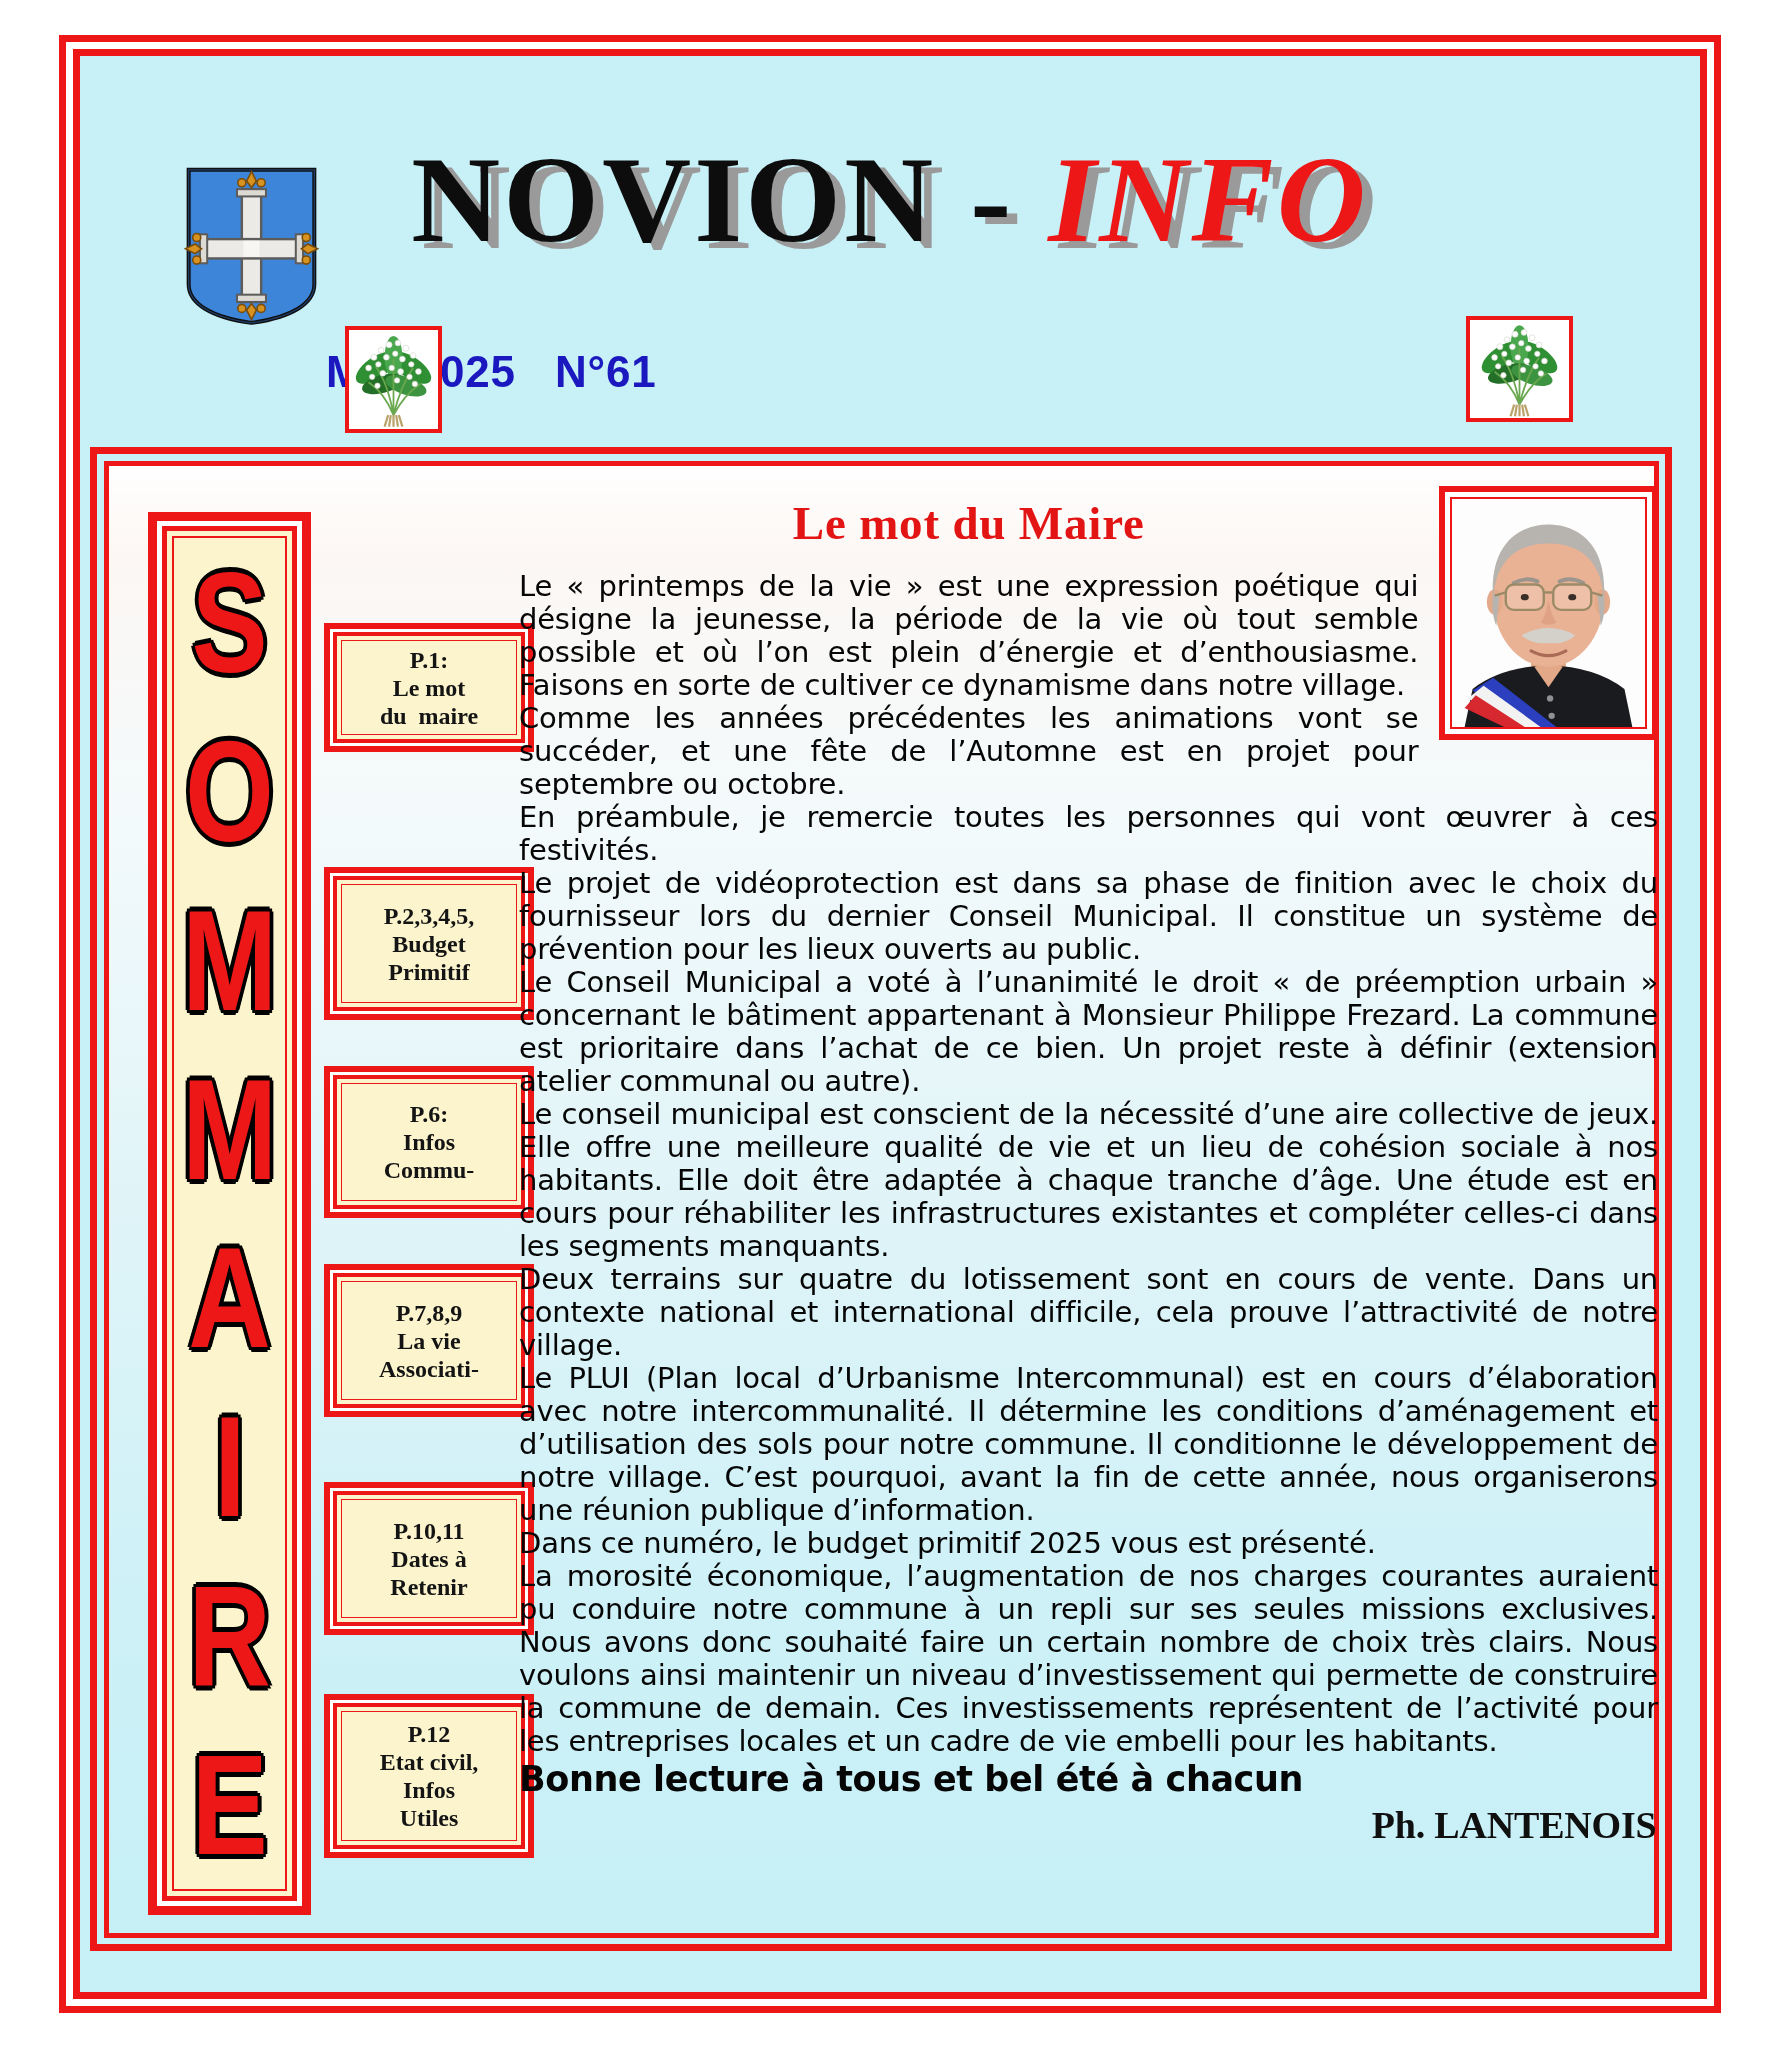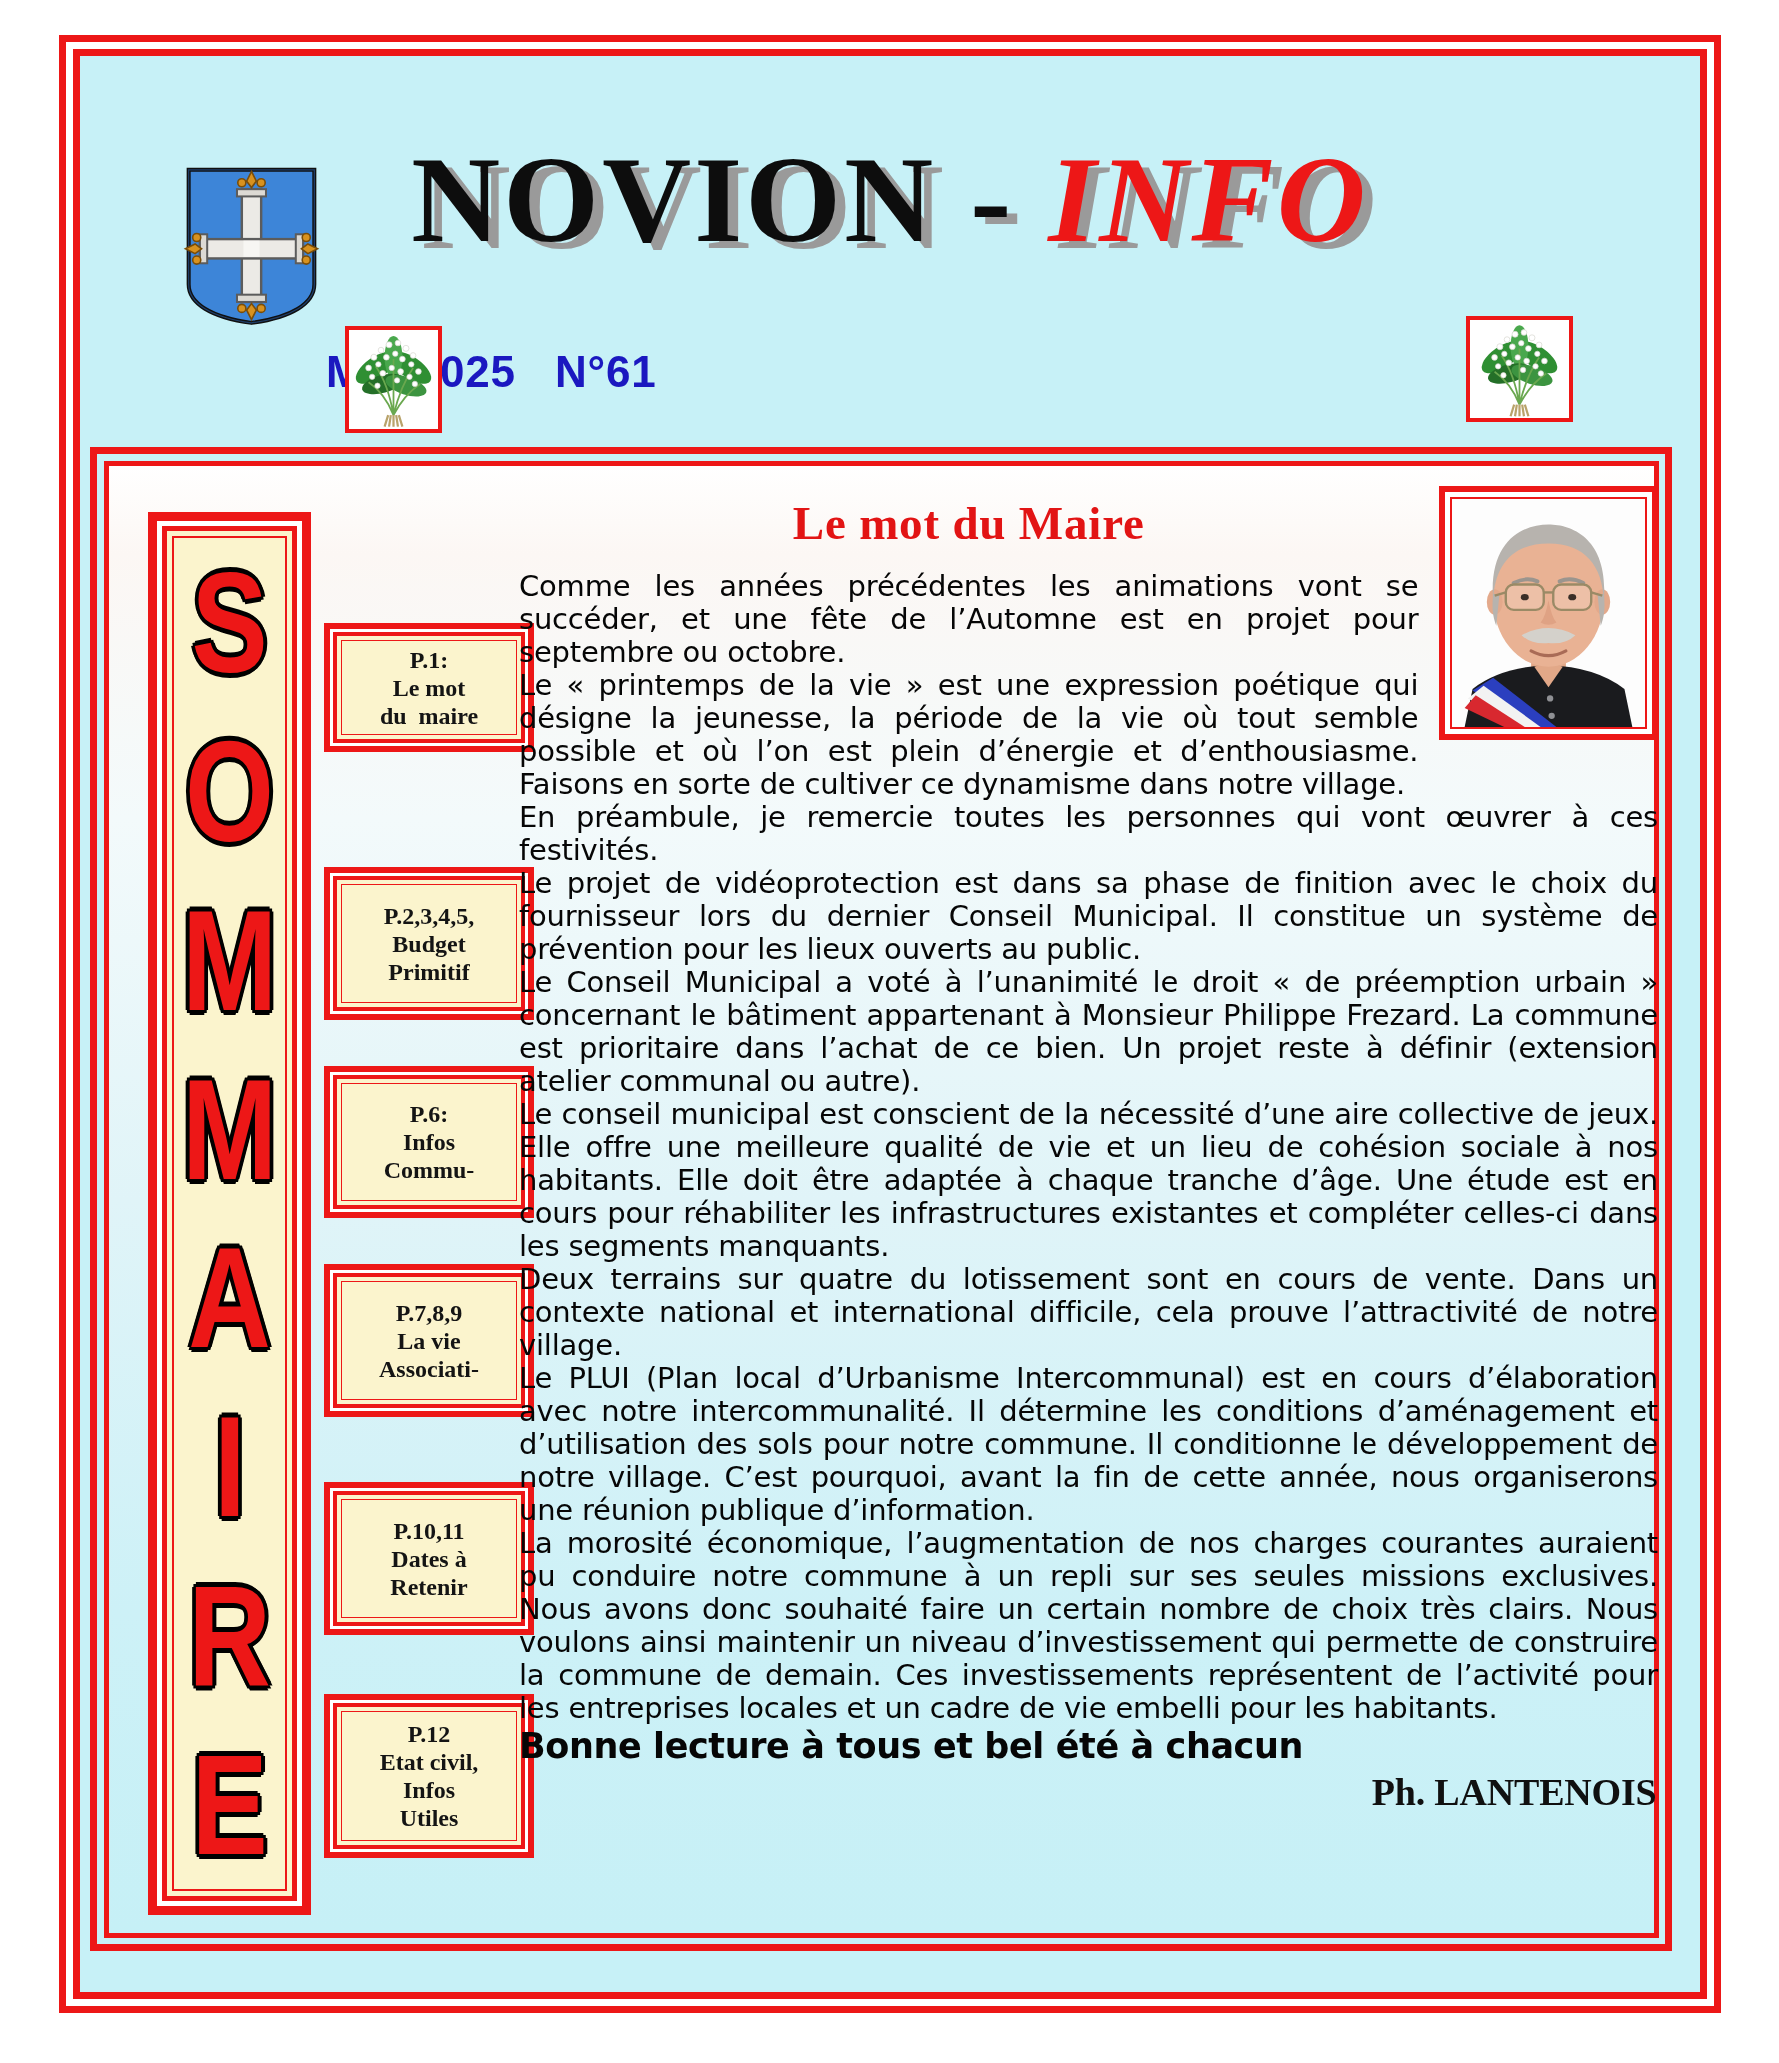--- a/index.html
+++ b/index.html
@@ -336,26 +336,27 @@
 
         <path d="M88 172 Q122 154 156 172 Q144 184 122 182 Q100 184 88 172 Z" fill="#d4d1cb"></path>
 
         <path d="M100 192 Q122 204 144 192" stroke="#a96b56" stroke-width="4" fill="none" stroke-linecap="round"></path>
       </svg>
     </div>
   </div>
 
   <div class="article-title">Le mot du Maire</div>
 
+  <p>Le « printemps de la vie » est une expression poétique qui désigne la jeunesse, la période de la vie où tout semble possible et où l’on est plein d’énergie et d’enthousiasme. Faisons en sorte de cultiver ce dynamisme dans notre village.</p>
   <p>Comme les années précédentes les animations vont se succéder, et une fête de l’Automne est en projet pour septembre ou octobre.</p>
-  <p>Le « printemps de la vie » est une expression poétique qui désigne la jeunesse, la période de la vie où tout semble possible et où l’on est plein d’énergie et d’enthousiasme. Faisons en sorte de cultiver ce dynamisme dans notre village.</p>
   <p>En préambule, je remercie toutes les personnes qui vont œuvrer à ces festivités.</p>
   <p>Le projet de vidéoprotection est dans sa phase de finition avec le choix du fournisseur lors du dernier Conseil Municipal. Il constitue un système de prévention pour les lieux ouverts au public.</p>
   <p>Le Conseil Municipal a voté à l’unanimité le droit « de préemption urbain » concernant le bâtiment appartenant à Monsieur Philippe Frezard. La commune est prioritaire dans l’achat de ce bien. Un projet reste à définir (extension atelier communal ou autre).</p>
   <p>Le conseil municipal est conscient de la nécessité d’une aire collective de jeux. Elle offre une meilleure qualité de vie et un lieu de cohésion sociale à nos habitants. Elle doit être adaptée à chaque tranche d’âge. Une étude est en cours pour réhabiliter les infrastructures existantes et compléter celles-ci dans les segments manquants.</p>
   <p>Deux terrains sur quatre du lotissement sont en cours de vente. Dans un contexte national et international difficile, cela prouve l’attractivité de notre village.</p>
   <p>Le PLUI (Plan local d’Urbanisme Intercommunal) est en cours d’élaboration avec notre intercommunalité. Il détermine les conditions d’aménagement et d’utilisation des sols pour notre commune. Il conditionne le développement de notre village. C’est pourquoi, avant la fin de cette année, nous organiserons une réunion publique d’information.</p>
+  <p>Dans ce numéro, le budget primitif 2025 vous est présenté.</p>
   <p>La morosité économique, l’augmentation de nos charges courantes auraient pu conduire notre commune à un repli sur ses seules missions exclusives. Nous avons donc souhaité faire un certain nombre de choix très clairs. Nous voulons ainsi maintenir un niveau d’investissement qui permette de construire la commune de demain. Ces investissements représentent de l’activité pour les entreprises locales et un cadre de vie embelli pour les habitants.</p>
 
   <div class="closing">Bonne lecture à tous et bel été à chacun</div>
   <div class="signature">Ph. LANTENOIS</div>
 </div>
 
 
 </body></html>

